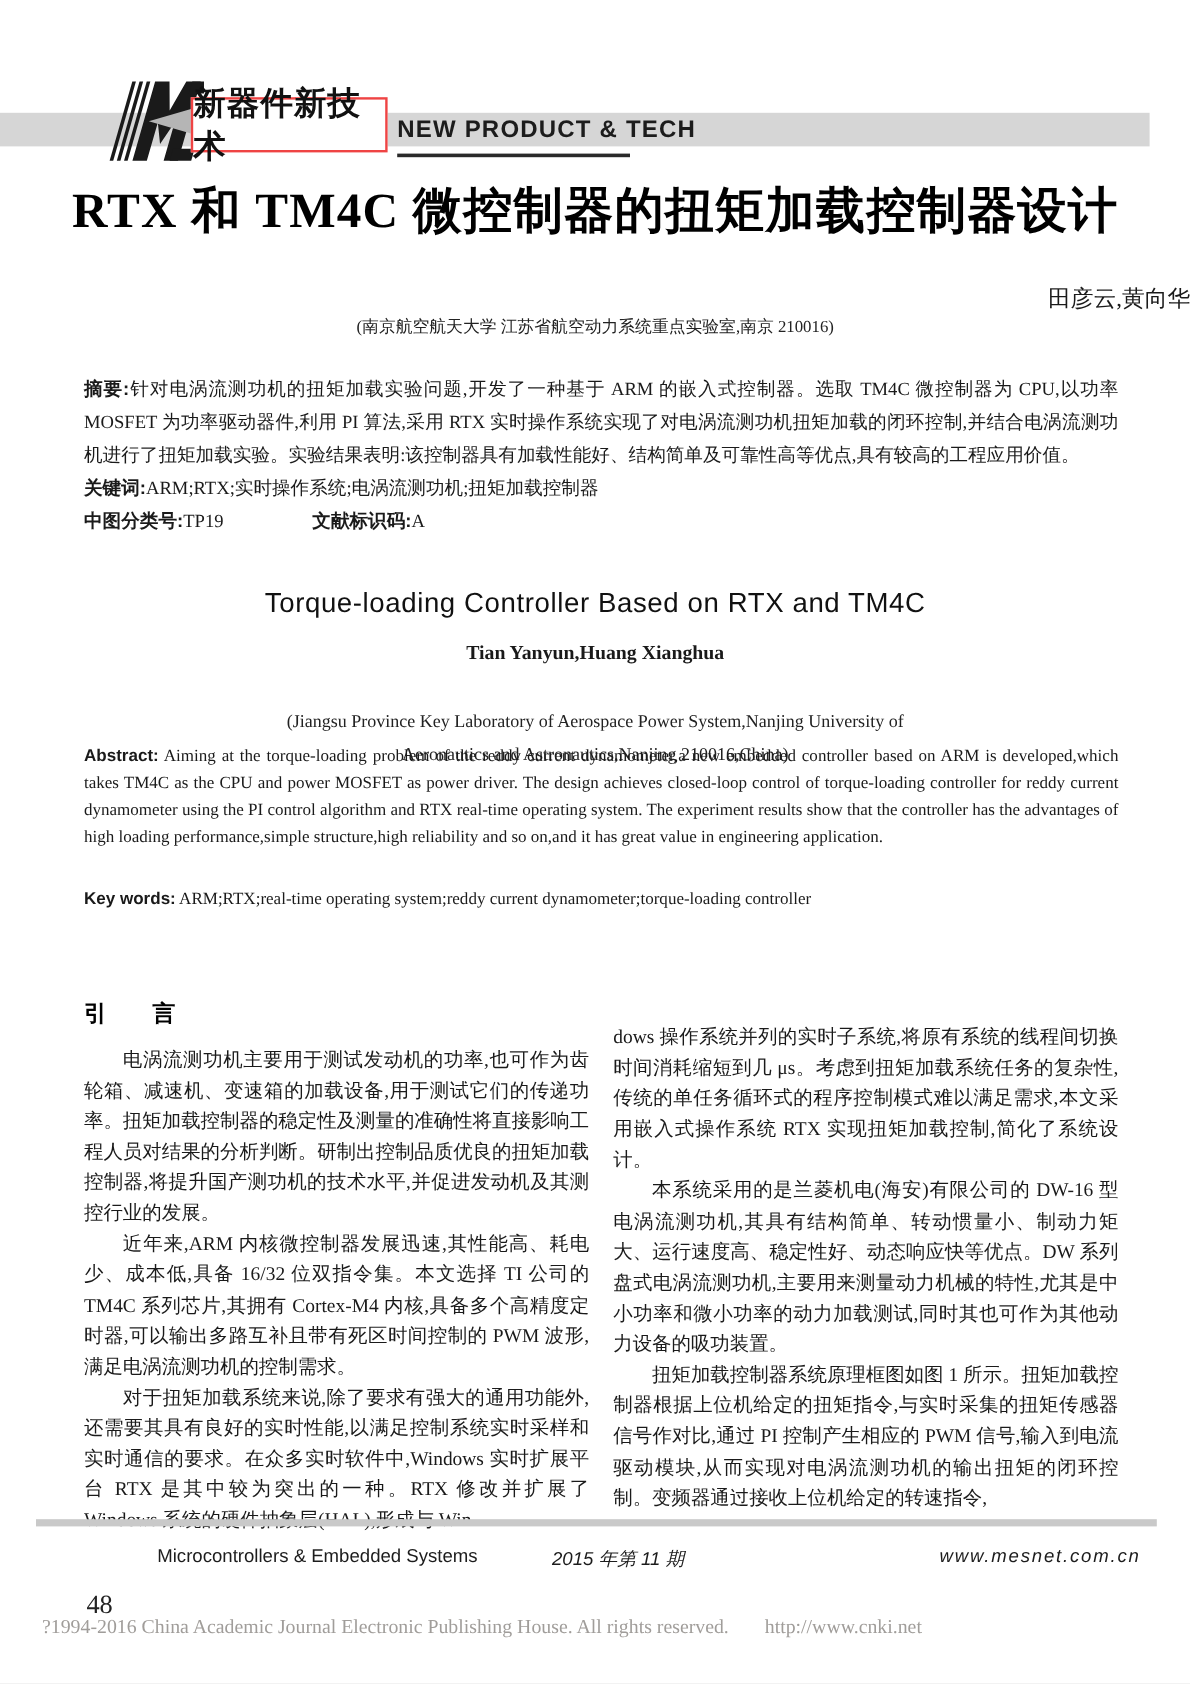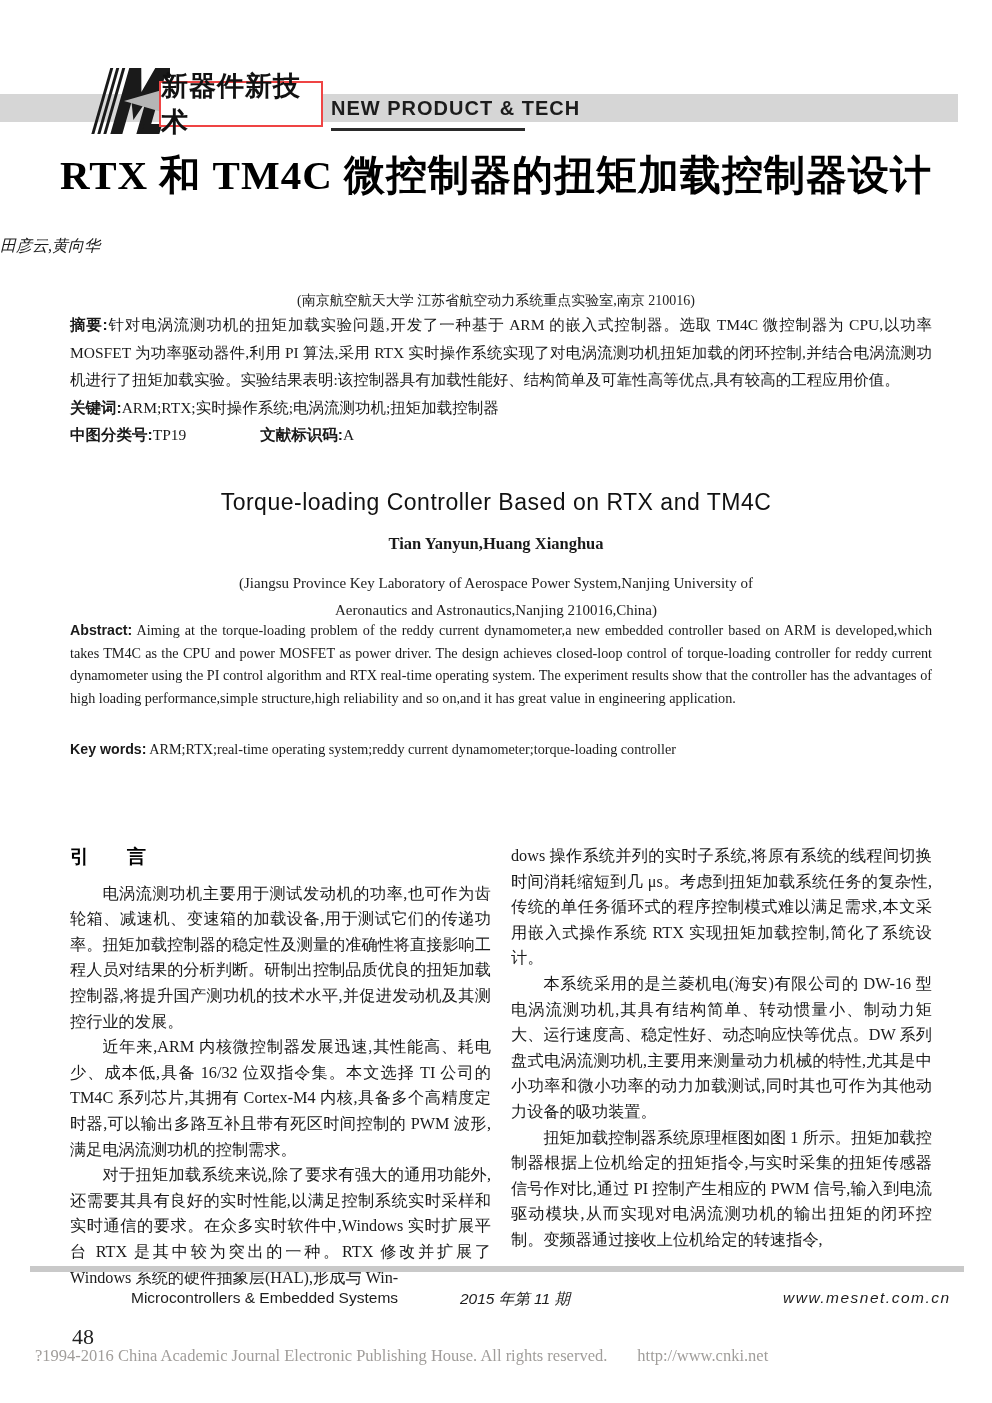--- a/index.html
+++ b/index.html
@@ -26,42 +26,42 @@
     font-family:"Liberation Sans","DejaVu Sans",sans-serif;
     font-weight:bold;font-size:20px;letter-spacing:1px;color:#1c1c1c;
     white-space:nowrap;
   }
   .en-banner-rule{position:absolute;top:128px;left:331px;width:194px;height:3px;background:#2a2a2a;}
   
   .title{
     position:absolute;top:148px;left:0;width:100%;
     text-align:center;font-weight:bold;font-size:41px;letter-spacing:1px;color:#000;
   }
-  .authors{position:absolute;top:236px;left:0;width:100%;text-align:left;font-size:16px;font-style:italic;}
-  .affiliation{position:absolute;top:264px;left:0;width:100%;text-align:center;font-size:14px;color:#222;margin-top:28px;}
+  .authors{position:absolute;top:236px;left:0;width:100%;text-align:right;font-size:19px;}
+  .affiliation{position:absolute;top:264px;left:0;width:100%;text-align:center;font-size:14px;color:#222;}
   
   .cn-meta{position:absolute;top:311px;left:70px;width:862px;font-size:15.5px;line-height:27.5px;}
   .cn-meta p{margin:0;text-align:justify;}
   .lbl{font-family:"Liberation Sans","DejaVu Sans",sans-serif;font-weight:bold;}
   .clc-gap{display:inline-block;width:74px;}
   
   .en-title{
     position:absolute;top:489px;left:0;width:100%;text-align:center;
     font-family:"Liberation Sans","DejaVu Sans",sans-serif;
     font-size:23px;color:#111;letter-spacing:0.5px;
   }
   .en-authors{position:absolute;top:534px;left:0;width:100%;text-align:center;font-weight:bold;font-size:16.5px;}
-  .en-affil{position:absolute;top:570px;left:0;width:100%;text-align:center;font-size:15px;line-height:27px;color:#222;}
+  .en-affil{position:absolute;top:589px;left:0;width:100%;text-align:center;font-size:15px;line-height:27px;color:#222;}
   .en-abstract{position:absolute;top:619px;left:70px;width:862px;font-size:14.2px;line-height:22.7px;text-align:justify;}
   .en-kw{position:absolute;top:741px;left:70px;width:862px;font-size:14.2px;}
   
   .columns{
-    position:absolute;top:844px;left:70px;width:862px;height:466px;
+    position:absolute;top:824px;left:70px;width:862px;height:466px;
     display:flex;gap:20px;overflow:hidden;
-    font-size:16.2px;line-height:25.6px;
+    font-size:16.2px;line-height:25.6px;align-items:center;
   }
   .col{flex:1;text-align:justify;}
   .col p{margin:0;text-indent:2em;}
   .col p.no-indent{text-indent:0;}
   h2.sec{
     font-family:"Liberation Sans","DejaVu Sans",sans-serif;
     font-size:19px;font-weight:bold;color:#000;
     margin:0 0 12px 0;
   }
   h2.sec1{margin:14px 0 12px 0;}

